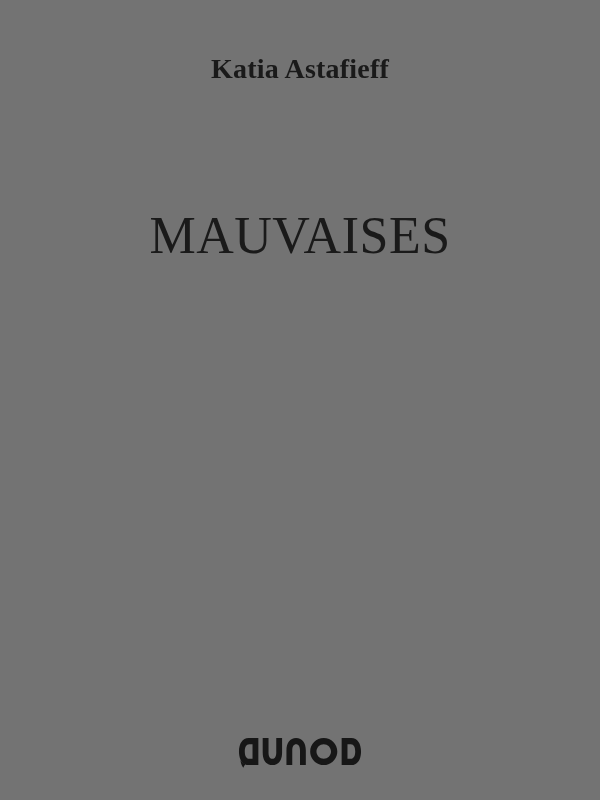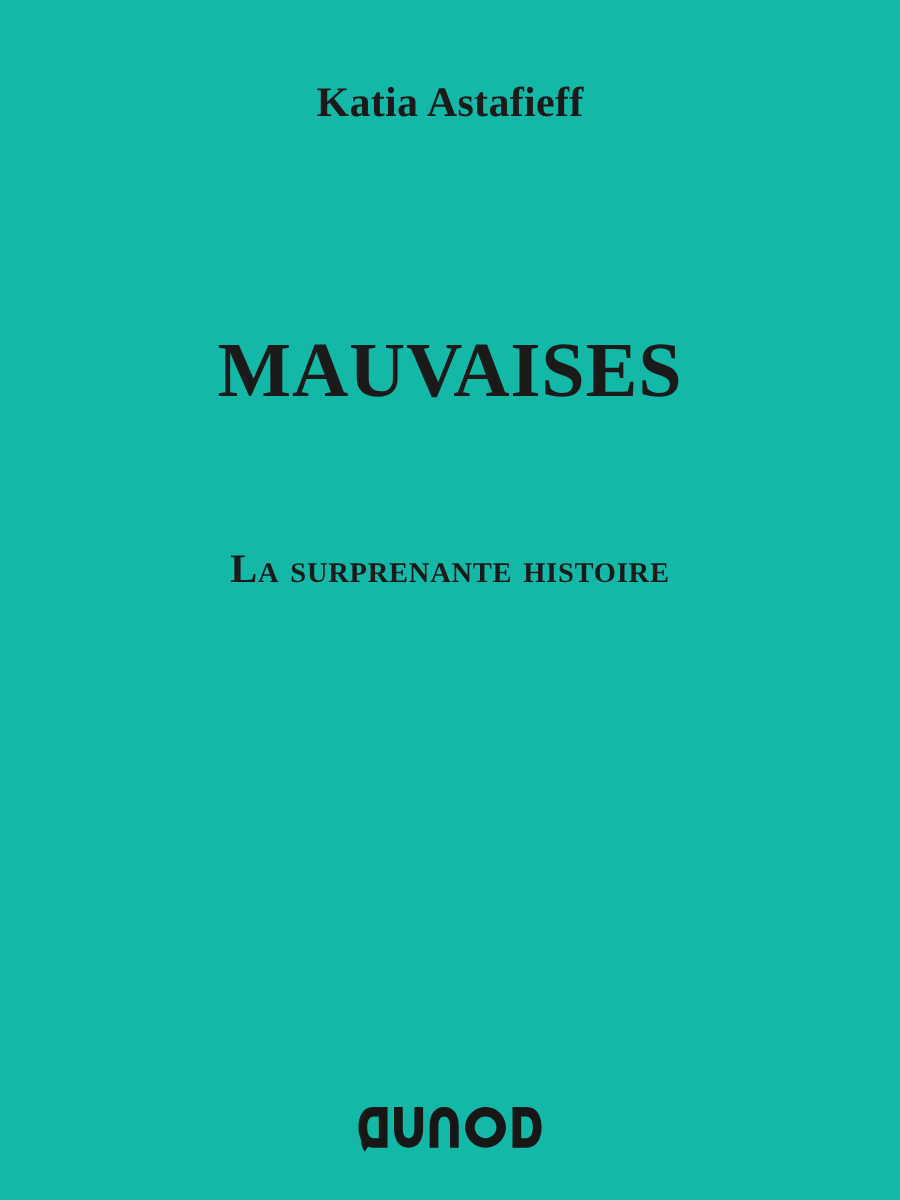--- a/index.html
+++ b/index.html
@@ -26,24 +26,24 @@
   }
   .author {
     top: 52px;
     font-size: 28px;
     line-height: 1.2;
     font-weight: 700;
     letter-spacing: 0.2px;
   }
   .title {
     top: 208px;
-    margin: 12px;
+    margin: 0;
     font-size: 52px;
     line-height: 55px;
-    font-weight: 700;
+    font-weight: 400;
     letter-spacing: 0.5px;
   }
   .title-line {
     display: block;
   }
   .subtitle {
     top: 366px;
     font-size: 27px;
     line-height: 27px;
     font-weight: 700;
@@ -58,30 +58,29 @@
   }
   .publisher svg {
     width: 124px;
     height: 31px;
     display: inline-block;
   }
 </style>
 </head>
 <body>
 
-<div class="page" style="background: #14b8a6;">
+<div class="page" style="background: #737373;">
 
   <div class="author centered">Katia Astafieff</div>
 
   <h1 class="title centered">
     <span class="title-line">MAUVAISES</span>
   </h1>
 
   <div class="subtitle centered">
-    <span class="subtitle-line">La surprenante histoire</span>
   </div>
 
   <div class="publisher centered" role="img" aria-label="DUNOD">
     
     <svg viewBox="0 -2 252 64" xmlns="http://www.w3.org/2000/svg">
       <g class="logo-ink" fill="#171717" fill-rule="evenodd">
 
         <path d="M40,0 L40,56 L20,56 C7,56 0,44 0,28 C0,12 7,0 20,0 Z
                  M28,13 L28,43 L21,43 C15,43 12,37 12,28 C12,19 15,13 21,13 Z"></path>
 

